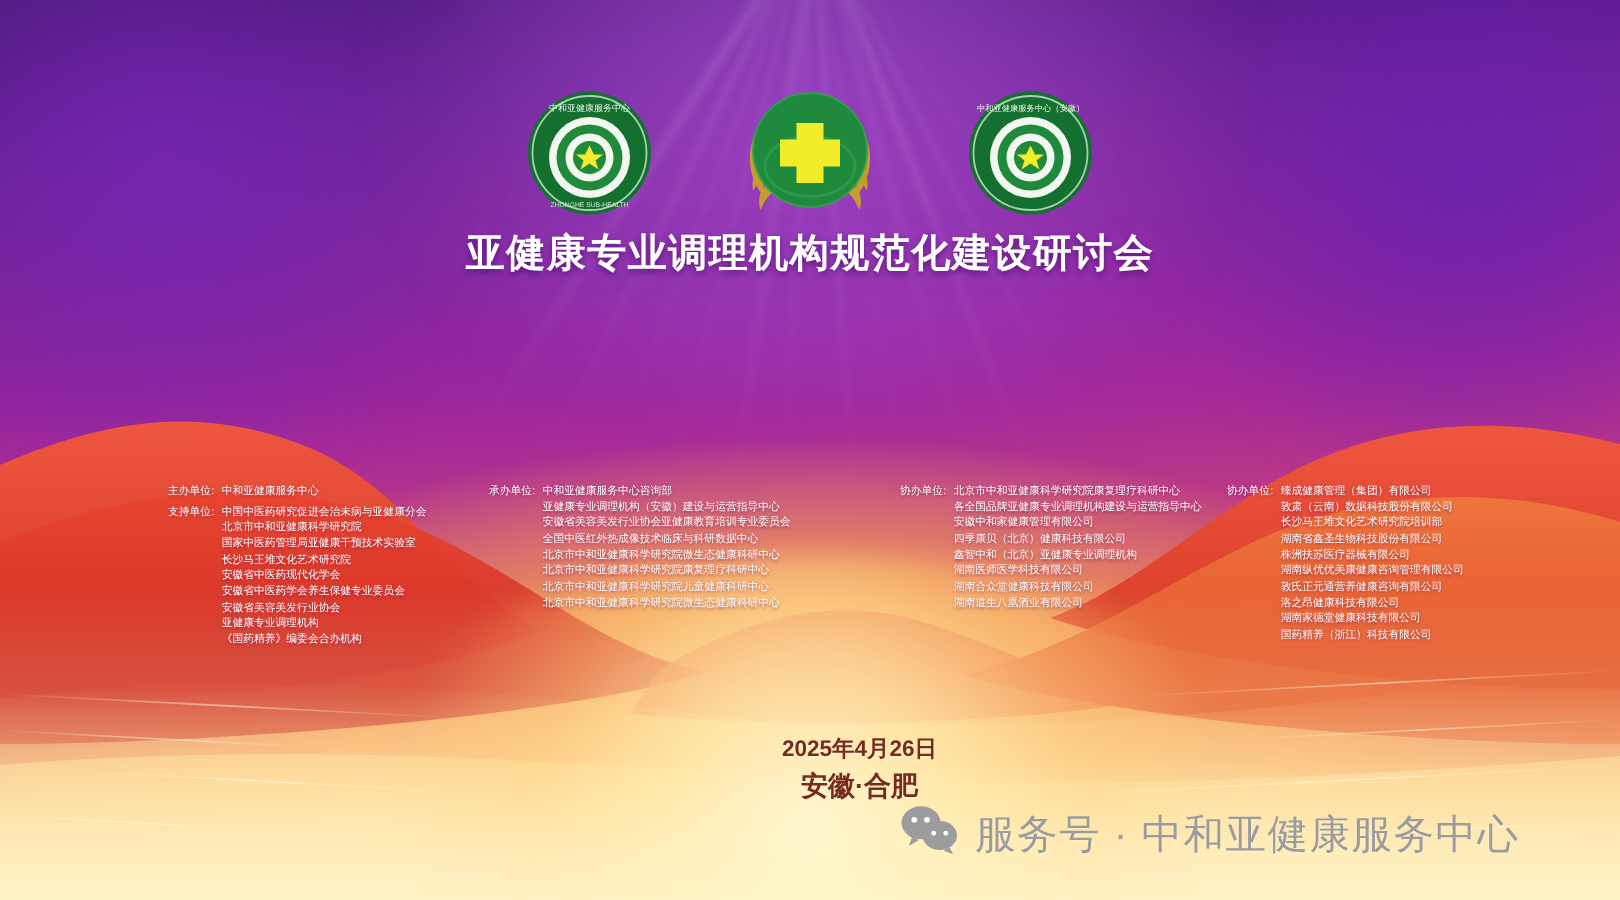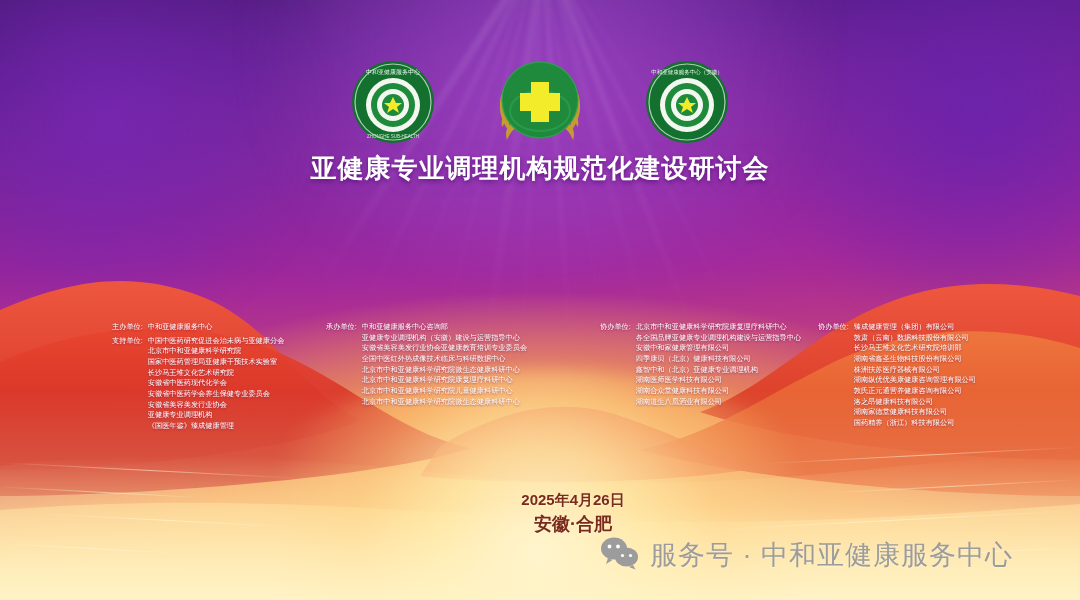--- a/index.html
+++ b/index.html
@@ -228,21 +228,21 @@
         <span class="lab">支持单位:</span>
         <span class="body" id="col1-list">
             <span class="ln">中国中医药研究促进会治未病与亚健康分会</span>
             <span class="ln">北京市中和亚健康科学研究院</span>
             <span class="ln">国家中医药管理局亚健康干预技术实验室</span>
             <span class="ln">长沙马王堆文化艺术研究院</span>
             <span class="ln">安徽省中医药现代化学会</span>
             <span class="ln">安徽省中医药学会养生保健专业委员会</span>
             <span class="ln">安徽省美容美发行业协会</span>
             <span class="ln">亚健康专业调理机构</span>
-            <span class="ln">《国医年鉴》臻成健康管理</span>
+            <span class="ln">《国药精养》编委会合办机构</span>
           </span>
       </div>
     </div>
 
     <div class="col col-2">
       <div class="hd">
         <span class="lab">承办单位:</span>
         <span class="body" id="col2-list">
             <span class="ln">中和亚健康服务中心咨询部</span>
             <span class="ln">亚健康专业调理机构（安徽）建设与运营指导中心</span>

